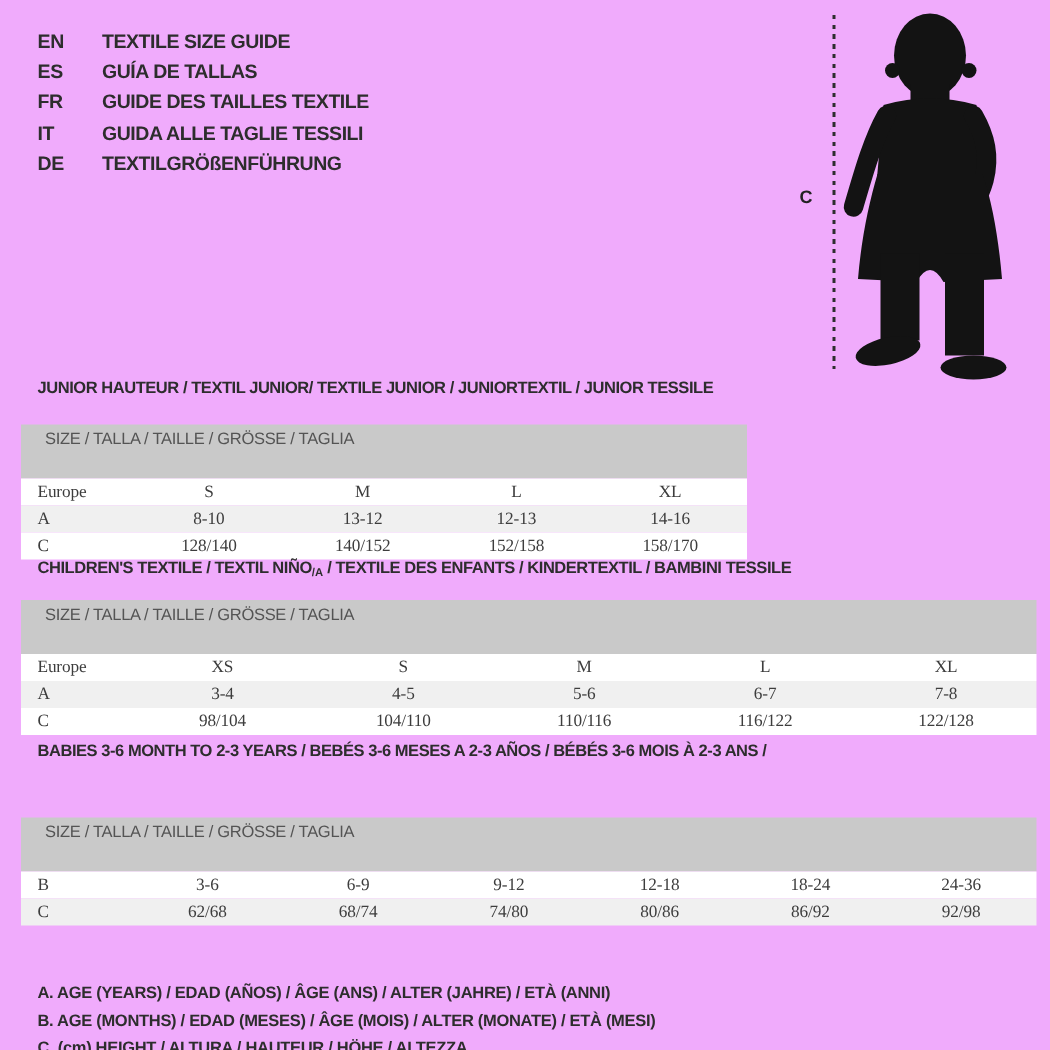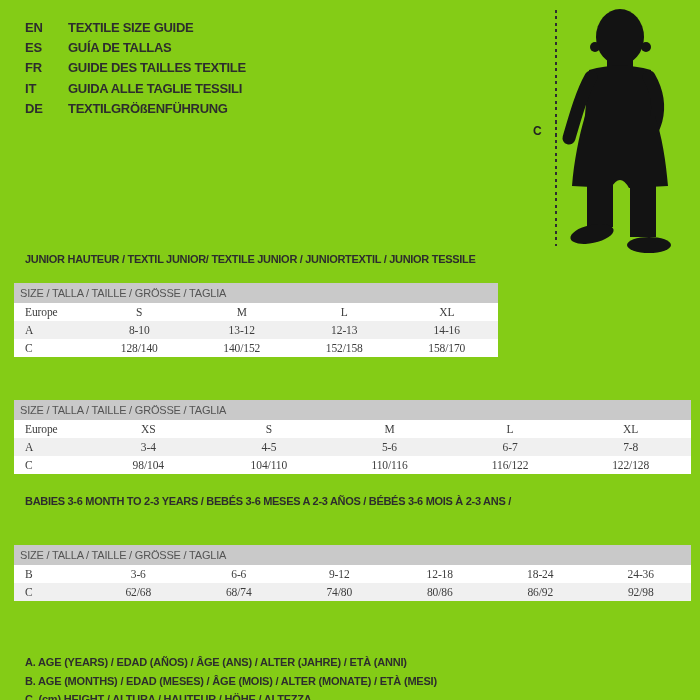--- a/index.html
+++ b/index.html
@@ -4,21 +4,21 @@
 <style>
   * { margin: 0; padding: 0; box-sizing: border-box; }
   html, body { background: #ffffff; }
   body {
     width: 700px; height: 700px;
     font-family: "Liberation Sans", sans-serif;
     color: #333;
     position: relative;
     overflow: hidden;
   }
-  .page { position: absolute; inset: 0; background: #84cc16; }
+  .page { position: absolute; inset: 0; background: #f0abfc; }
 
   
   .lang-list { position: absolute; left: 25px; top: 17px; }
   .lang-row { display: flex; height: 20.3px; align-items: center; }
   .lang-code {
     width: 43px; font-size: 13px; font-weight: bold;
     letter-spacing: -0.2px; color: #2d2d2d;
   }
   .lang-title {
     font-size: 13px; font-weight: bold;
@@ -41,23 +41,23 @@
   .sec-title {
     position: absolute; left: 25px;
     font-size: 11px; font-weight: bold; color: #2d2d2d;
     letter-spacing: -0.3px; white-space: nowrap; line-height: 14px;
   }
   .sec-title .subscript { font-size: 7.5px; vertical-align: -2px; letter-spacing: 0; }
   .sec-title-2line { line-height: 22px; }
 
   .size-table { position: absolute; left: 14px; }
   .size-bar {
-    height: 20px; background: #c9c9c9;
+    height: 36px; background: #c9c9c9;
     font-size: 11px; color: #545454; letter-spacing: -0.2px;
-    line-height: 20px; padding-left: 6px;
+    line-height: 20px; padding-left: 16px;
   }
   .trow { display: flex; height: 18px; align-items: center; font-size: 11.5px; color: #3d3d3d; letter-spacing: -0.1px; font-family: Liberation Serif, serif; }
   .trow:nth-of-type(odd) { background: #f0f0f0; } 
   .trow.white { background: #ffffff; }
   .trow.shade { background: #f0f0f0; }
   .trow .lbl { width: 74px; padding-left: 11px; }
   .trow .cell { flex: 1; text-align: center; }
 
   .t1 { top: 283px; width: 484px; }
   .t2 { top: 400px; width: 677px; }
@@ -144,20 +144,21 @@
     </div>
     <div class="trow white">
       <span class="lbl">C</span>
       <span class="cell">128/140</span>
       <span class="cell">140/152</span>
       <span class="cell">152/158</span>
       <span class="cell">158/170</span>
     </div>
   </div>
 
+  <div class="sec-title sec2-title"><span>CHILDREN'S TEXTILE / TEXTIL NIÑO</span><span class="subscript">/A</span><span> / TEXTILE DES ENFANTS / KINDERTEXTIL / BAMBINI TESSILE</span></div>
   <div class="size-table t2">
     <div class="size-bar">SIZE / TALLA / TAILLE / GRÖSSE / TAGLIA</div>
     <div class="trow white">
       <span class="lbl">Europe</span>
       <span class="cell">XS</span>
       <span class="cell">S</span>
       <span class="cell">M</span>
       <span class="cell">L</span>
       <span class="cell">XL</span>
     </div>
@@ -180,21 +181,21 @@
   </div>
 
   <div class="sec-title sec-title-2line sec3-title">
     <div>BABIES 3-6 MONTH TO 2-3 YEARS / BEBÉS 3-6 MESES A 2-3 AÑOS / BÉBÉS 3-6 MOIS À 2-3 ANS /</div>
   </div>
   <div class="size-table t3">
     <div class="size-bar">SIZE / TALLA / TAILLE / GRÖSSE / TAGLIA</div>
     <div class="trow white">
       <span class="lbl">B</span>
       <span class="cell">3-6</span>
-      <span class="cell">6-6</span>
+      <span class="cell">6-9</span>
       <span class="cell">9-12</span>
       <span class="cell">12-18</span>
       <span class="cell">18-24</span>
       <span class="cell">24-36</span>
     </div>
     <div class="trow shade">
       <span class="lbl">C</span>
       <span class="cell">62/68</span>
       <span class="cell">68/74</span>
       <span class="cell">74/80</span>

